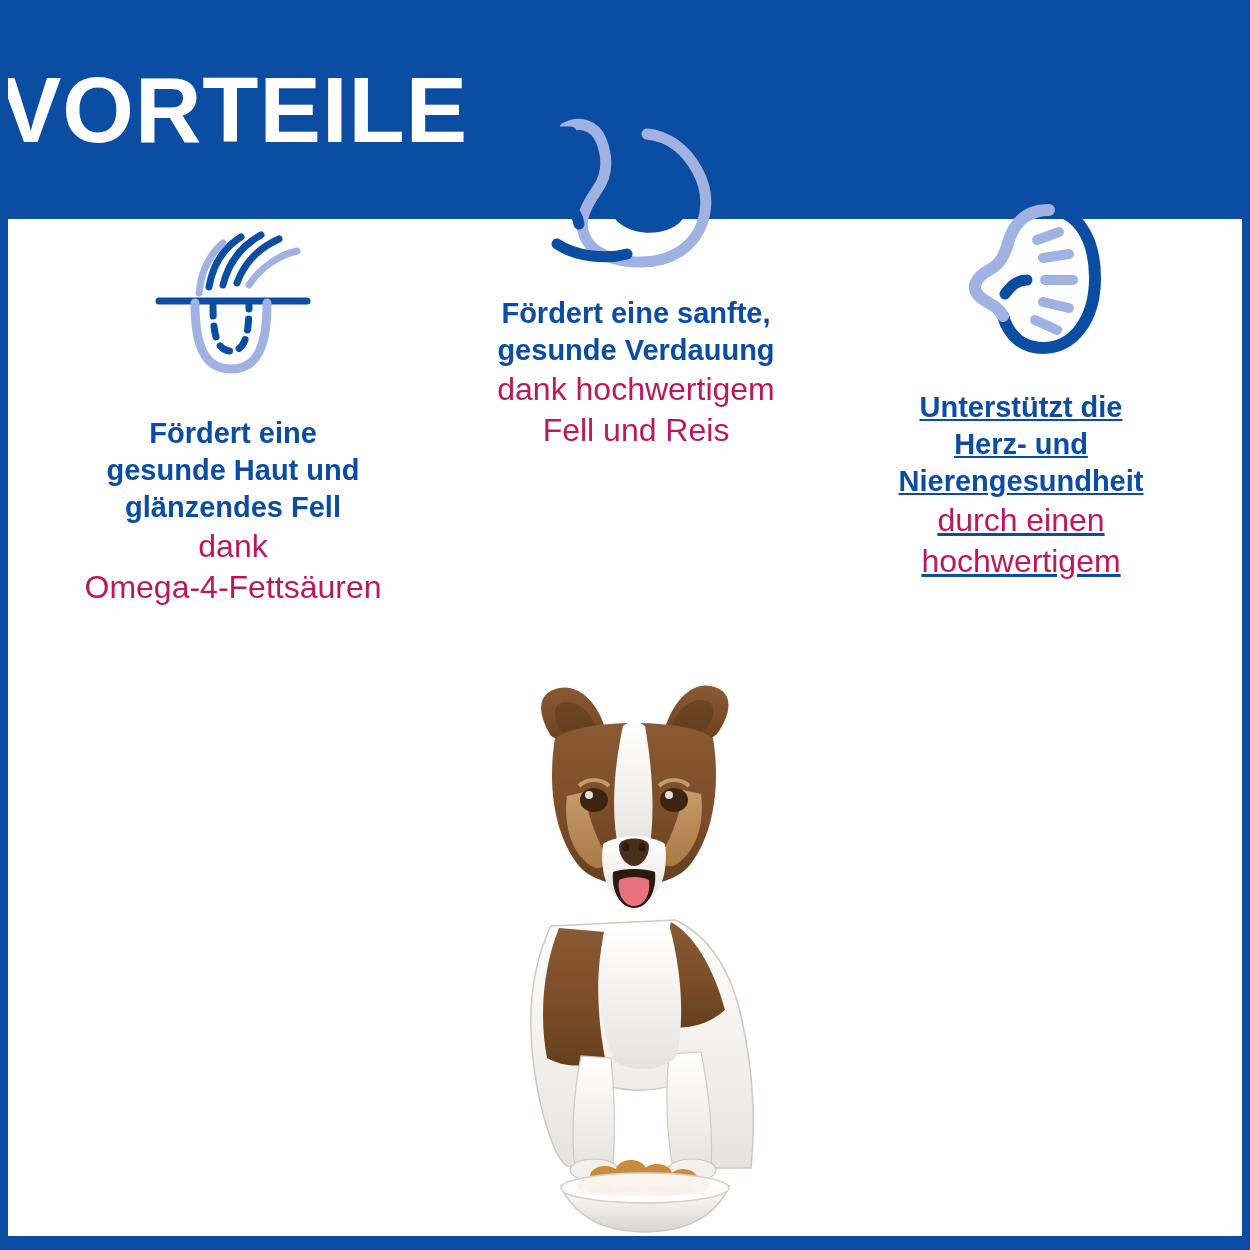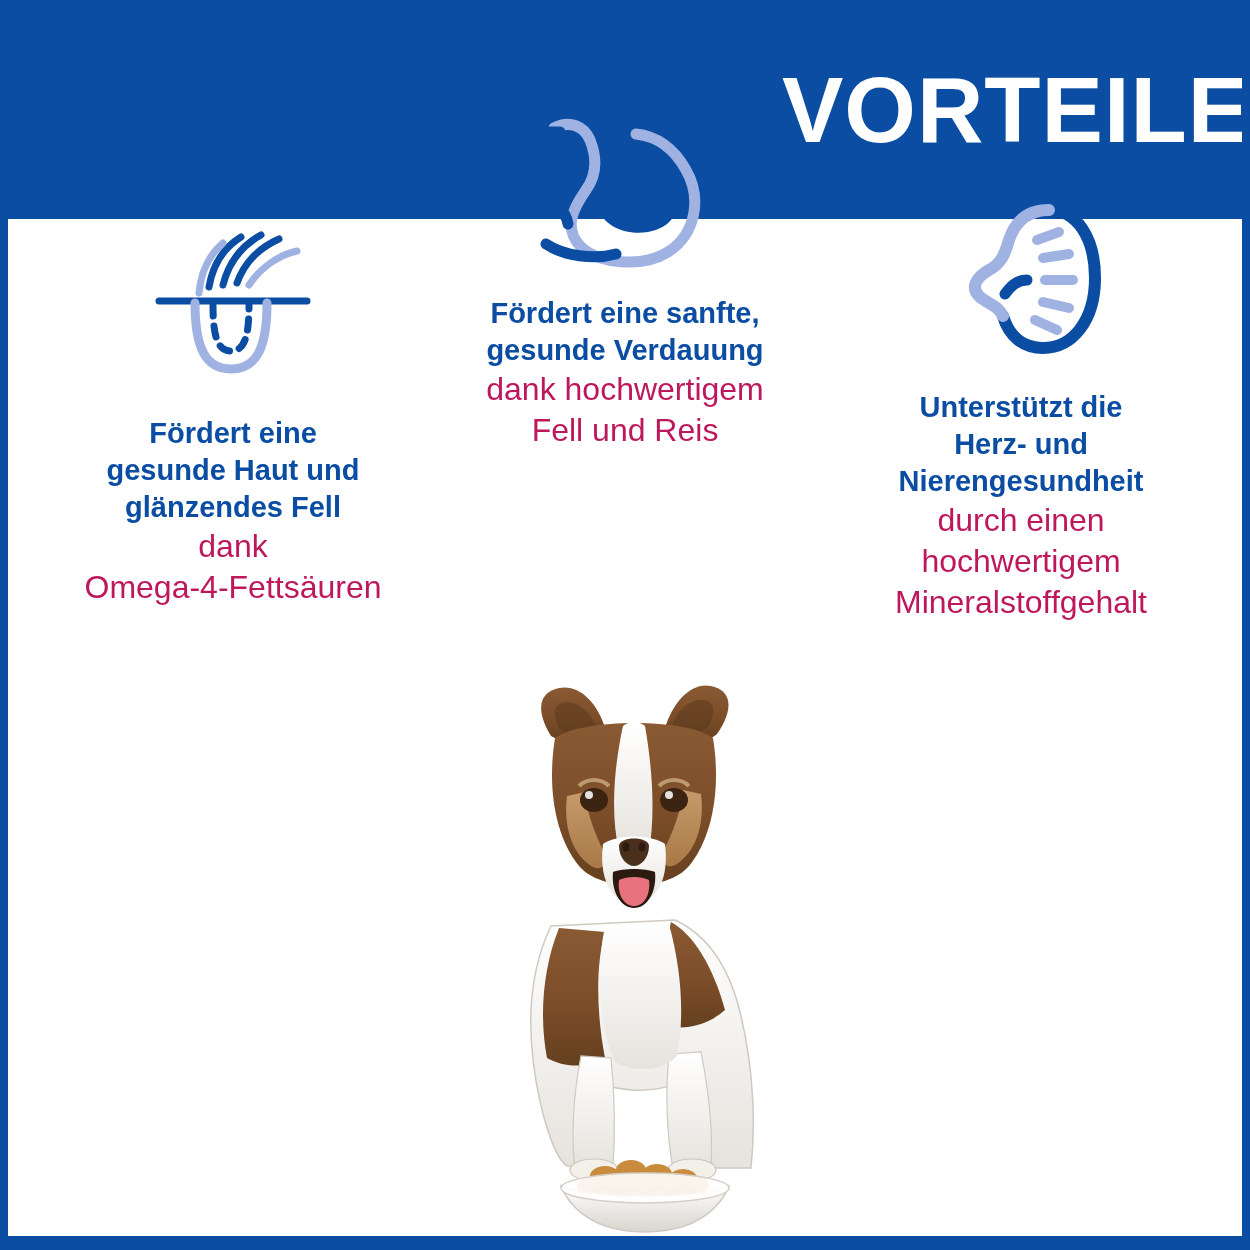--- a/index.html
+++ b/index.html
@@ -42,21 +42,21 @@
   
   .header {
     position: absolute;
     left: 0;
     top: 0;
     width: 1250px;
     height: 219px;
     background: #0a4da2;
     display: flex;
     align-items: center;
-    justify-content: flex-end;
+    justify-content: flex-start;
   }
   .header-title {
     color: #ffffff;
     font-size: 92px;
     font-weight: bold;
     letter-spacing: 1px;
     line-height: 1;
     margin: 0;
     text-align: center;
     font-family: "Liberation Sans", sans-serif;
@@ -100,29 +100,30 @@
 
   
   #col-skin {
     left: 30px;
     width: 390px;
   }
   #col-skin .icon-wrap { height: 168px; align-items: center; }
   #col-skin .txt { margin-top: 28px; }
 
   #col-digest {
-    left: 417px;
+    left: 428px;
     width: 400px;
   }
   #col-digest .icon-wrap { height: 168px; align-items: center; margin-top: -110px; }
   #col-digest .txt { margin-top: 18px; }
 
   #col-heart {
     left: 818px;
     width: 390px;
+    text-decoration: underline;
   }
   #col-heart .icon-wrap { height: 168px; align-items: center; margin-top: -22px; }
   #col-heart .txt { margin-top: 24px; }
 
   
   .dog-scene {
     position: absolute;
     left: 455px;
     bottom: 14px;
     width: 350px;
@@ -214,21 +215,20 @@
 
           <path d="M96 84 C86 84 80 90 74 98" fill="none" stroke="#0a4da2" stroke-width="11" stroke-linecap="round"></path>
         </svg>
       </div>
       <div class="txt">
         <div class="strong-line">Unterstützt die</div>
         <div class="strong-line">Herz- und</div>
         <div class="strong-line">Nierengesundheit</div>
         <div class="light-line">durch einen</div>
         <div class="light-line">hochwertigem</div>
-        <div class="light-line">Mineralstoffgehalt</div>
       </div>
     </div>
 
   </div>
 
   <div class="dog-scene">
     <svg width="350" height="560" viewBox="0 0 350 560" aria-hidden="true">
       <defs>
         <linearGradient id="furBrown" x1="0" y1="0" x2="0" y2="1">
           <stop offset="0%" stop-color="#8a5a33"></stop>

